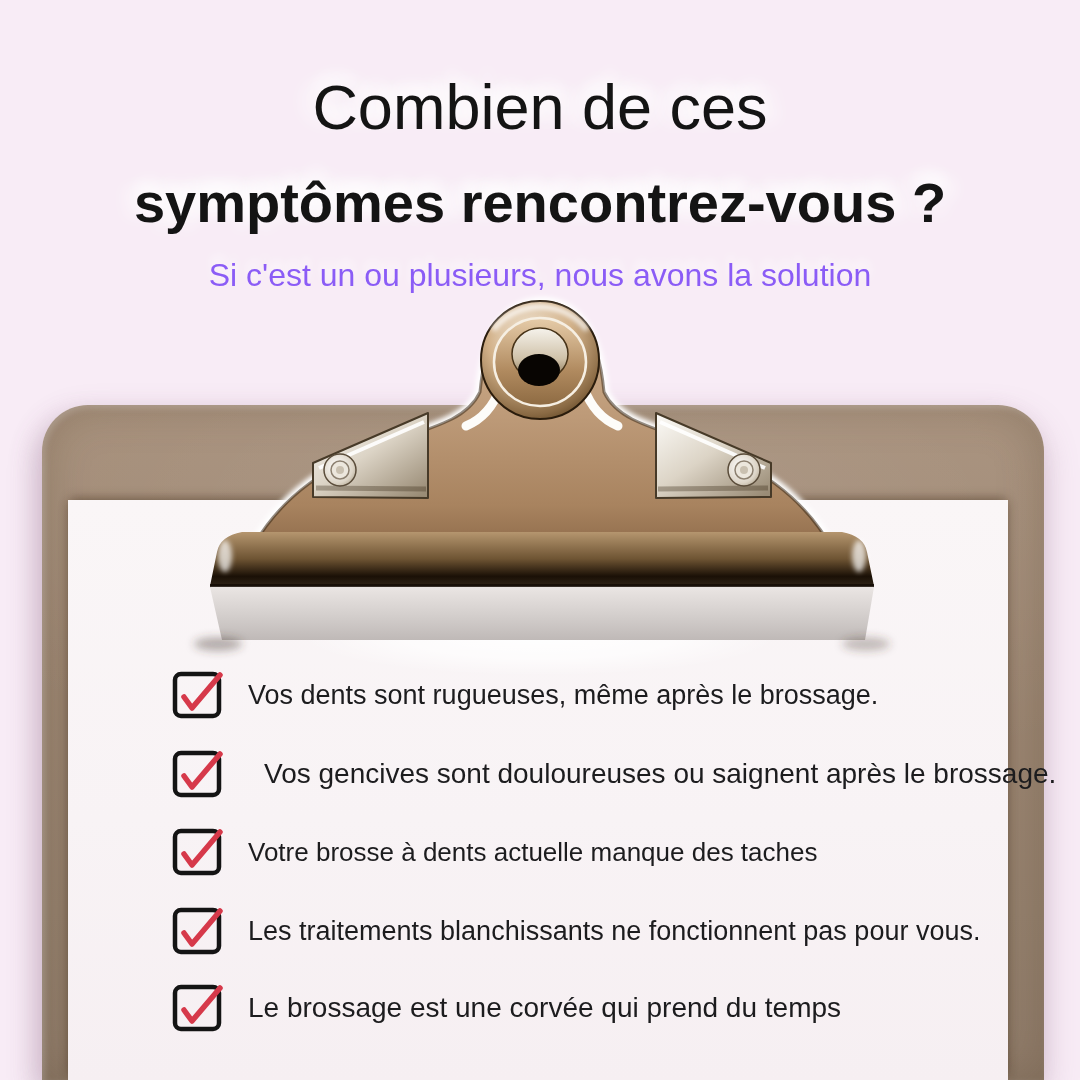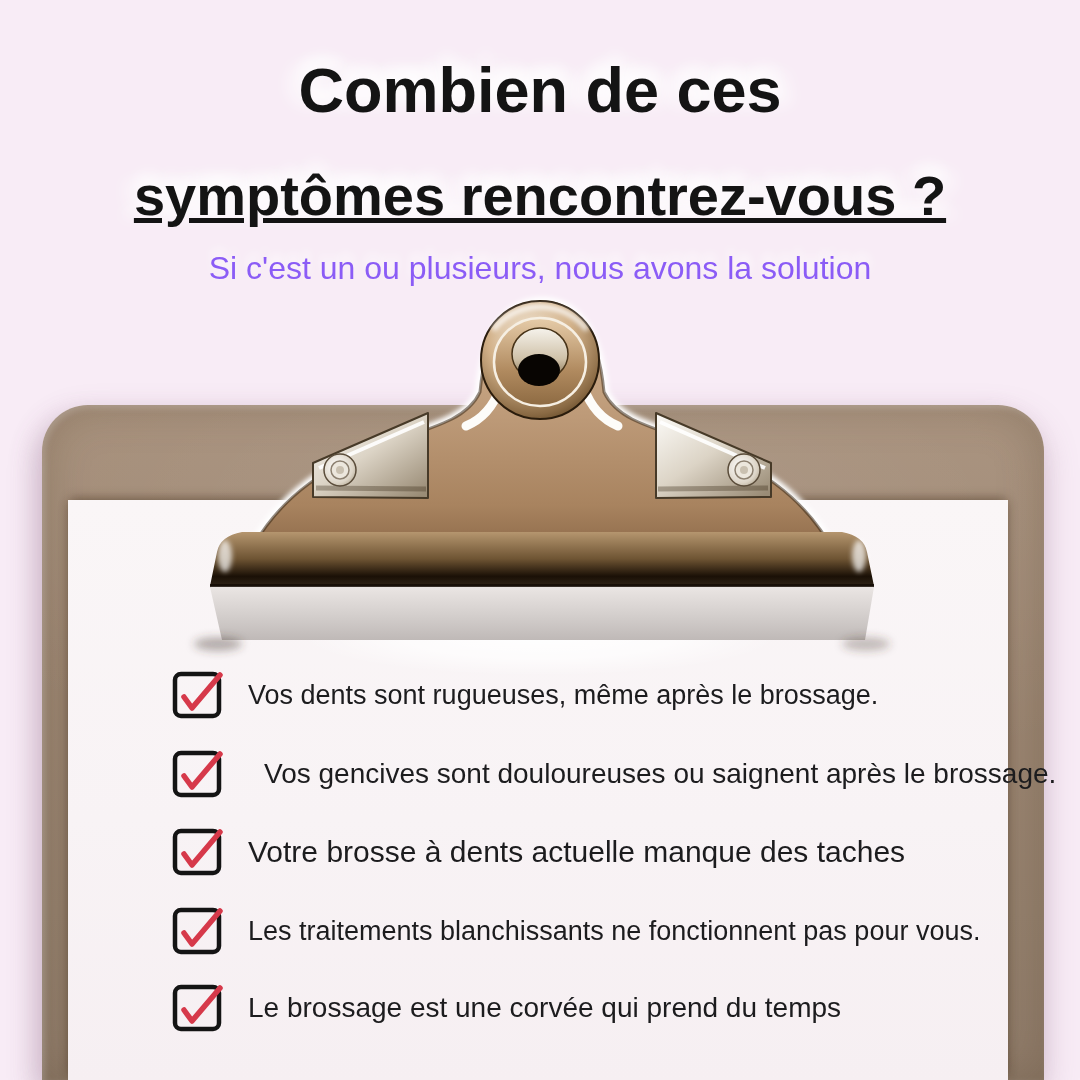--- a/index.html
+++ b/index.html
@@ -8,27 +8,27 @@
     background:#f8ecf6;
     font-family:"Liberation Sans", sans-serif;
   }
   #stage{position:absolute;inset:0;}
 
   
   .header{
     position:absolute;top:54px;left:0;width:1080px;text-align:center;color:#141414;
   }
   .title-l1{
-    font-size:63px;font-weight:700;line-height:72px;letter-spacing:0;
+    font-size:63px;font-weight:400;line-height:72px;letter-spacing:0;
     text-shadow:0 -12px 14px rgba(255,255,255,.95),-12px -6px 16px rgba(255,255,255,.85),12px -6px 16px rgba(255,255,255,.85);
+    margin-top:17px;
   }
   .title-l2{
-    font-size:56px;font-weight:700;line-height:64px;margin-top:38px;
+    font-size:56px;font-weight:700;line-height:64px;margin-top:28px;
     text-shadow:0 -12px 14px rgba(255,255,255,.95),-12px -6px 16px rgba(255,255,255,.8),12px -6px 16px rgba(255,255,255,.8);
-    text-decoration:underline;
   }
   .subtitle{
     font-size:32px;font-weight:400;line-height:40px;margin-top:20px;color:#8b5cf6;
     text-shadow:0 -8px 10px rgba(255,255,255,.9);
   }
 
   
   .board{
     position:absolute;left:42px;top:405px;width:1002px;height:675px;
     border-radius:46px 46px 0 0;
@@ -55,21 +55,21 @@
   }
   .clip-svg{position:absolute;left:180px;top:290px;width:720px;height:370px;overflow:visible;}
 
   
   .row{position:absolute;left:172px;display:flex;align-items:center;gap:26px;color:#1c1c1e;}
   .row .cb{width:50px;height:48px;flex:0 0 auto;}
   .row .cb svg{overflow:visible;display:block;}
   .lbl{white-space:nowrap;}
   #row-0{top:671px}  #row-0 .lbl{font-size:27px;}
   #row-1{top:750px}  #row-1 .lbl{font-size:28px;margin-left:16px;}
-  #row-2{top:828px}  #row-2 .lbl{font-size:30px;}
+  #row-2{top:828px}  #row-2 .lbl{font-size:26px;}
   #row-3{top:907px}  #row-3 .lbl{font-size:27px;}
   #row-4{top:984px}  #row-4 .lbl{font-size:28px;}
 </style>
 </head>
 <body>
 
 <div id="stage">
 
   <div class="header">
     <div class="title-l1">Combien de ces</div>

